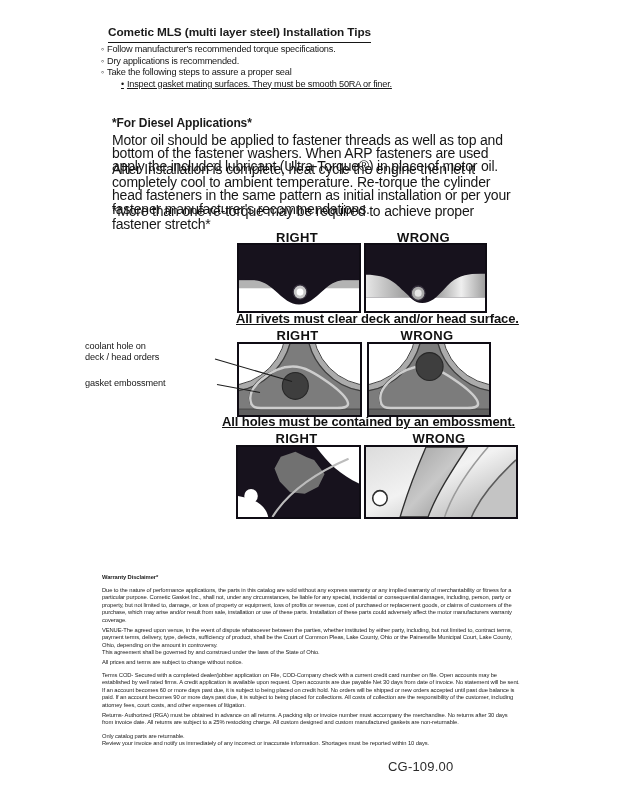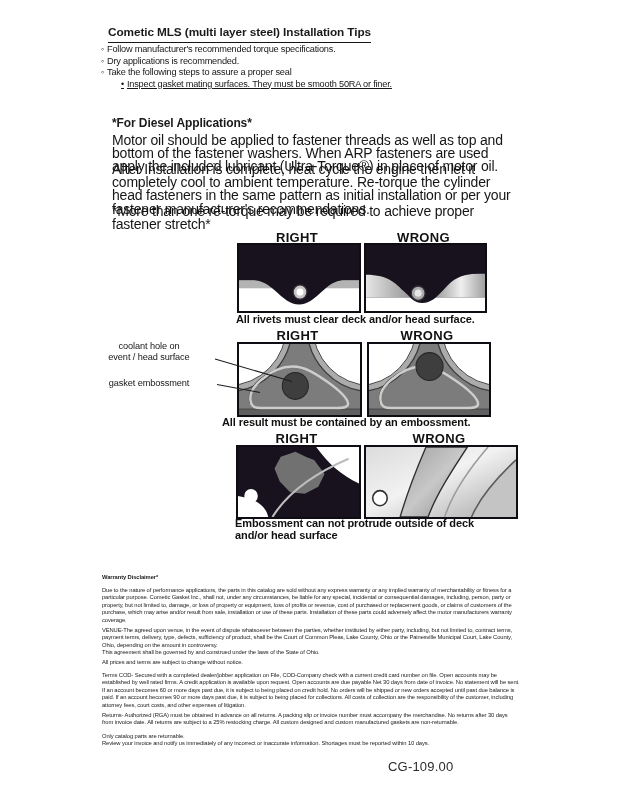--- a/index.html
+++ b/index.html
@@ -11,24 +11,24 @@
   .b-main{left:101px;}
   .b-main::before{content:"◦";margin-right:3px;font-size:9px;}
   .b-sub{left:121px;text-decoration:underline;}
   .b-sub::before{content:"•";margin-right:3px;font-size:9px;}
   .dheading{position:absolute;left:112px;top:116px;font-size:12px;font-weight:bold;letter-spacing:-0.1px;}
   .para{position:absolute;left:112px;width:406px;font-size:14px;letter-spacing:-0.2px;
         line-height:13.2px;color:#161616;}
   .dhdr{position:absolute;text-align:center;font-size:13px;font-weight:600;letter-spacing:0.3px;color:#111;}
   .dbox{position:absolute;border:2.5px solid #0f0c14;background:#fff;}
   .dbox svg{display:block;width:100%;height:100%;}
-  .dcaption{position:absolute;font-size:11px;font-weight:600;letter-spacing:-0.1px;color:#111;line-height:12px;}
+  .dcaption{position:absolute;font-size:13px;font-weight:600;letter-spacing:-0.1px;color:#111;line-height:12px;text-decoration:underline;}
   .dcaption span{display:block;}
   .sidelabel{position:absolute;left:85px;width:128px;font-size:9.2px;letter-spacing:-0.1px;
-             text-align:center;color:#161616;line-height:10.5px;}
+             text-align:left;color:#161616;line-height:10.5px;}
   .sidelabel span{display:block;}
   .leaders{position:absolute;left:120px;top:340px;width:180px;height:60px;pointer-events:none;z-index:5;}
   .legal{position:absolute;left:102px;width:418px;font-size:5.8px;letter-spacing:-0.1px;
          line-height:7.6px;color:#222;}
   .legal-h{font-weight:bold;}
   .pagenum{position:absolute;left:388px;top:759px;font-size:13px;color:#2b2b2b;letter-spacing:0.2px;}
 </style>
 </head>
 <body>
 
@@ -80,21 +80,21 @@
     </svg>
   </div>
 
   <div class="dcaption" style="left:236px;top:312.5px">All rivets must clear deck and/or head surface.</div>
 
   <div class="dhdr" style="left:237px;top:328px;width:121px">RIGHT</div>
   <div class="dhdr" style="left:367px;top:328px;width:120px">WRONG</div>
 
   <div class="sidelabel" style="top:341px">
     <span>coolant hole on</span>
-    <span>event / head surface</span>
+    <span>deck / head orders</span>
   </div>
   <div class="sidelabel" style="top:378px">gasket embossment</div>
 
   <svg class="leaders" viewBox="0 0 180 60">
     <line x1="95" y1="19" x2="172" y2="41.5" stroke="#1c1c1c" stroke-width="1.1"></line>
     <line x1="97" y1="44.5" x2="140" y2="52.5" stroke="#1c1c1c" stroke-width="1.1"></line>
   </svg>
 
   <div class="dbox" style="left:237px;top:342px;width:121px;height:71px">
     <svg viewBox="0 0 116 66" preserveAspectRatio="none">
@@ -127,21 +127,21 @@
       <circle cx="125" cy="-17" r="58" fill="#ffffff"></circle>
       <circle cx="125" cy="-17" r="58" fill="none" stroke="#ababab" stroke-width="5"></circle>
       <circle cx="125" cy="-17" r="61" fill="none" stroke="#3d3d3d" stroke-width="1.2"></circle>
       <circle cx="125" cy="-17" r="55.5" fill="none" stroke="#3d3d3d" stroke-width="0.9"></circle>
       <path d="M11,55 C8.5,48 11.5,40.5 20,33 C29,26 41,21 51.5,21" fill="none" stroke="#2a2a2a" stroke-width="1.4"></path>
       <path d="M12,56 C9,49 12,41 21,33.5 C30,26 41,21 51.5,21 C63,21 73,27 86,36 C96,43 103.5,49.5 104.5,55 C105,58.5 101,59.5 94,59.5 L21,59.5 C15,59.5 14,58.5 12,56 Z" fill="none" stroke="#cdcdcd" stroke-width="2.3"></path>
       <circle cx="58" cy="21" r="13" fill="#3e3e3e" stroke="#272727" stroke-width="1"></circle>
     </svg>
   </div>
 
-  <div class="dcaption" style="left:222px;top:416px">All result must be contained by an embossment.</div>
+  <div class="dcaption" style="left:222px;top:416px">All holes must be contained by an embossment.</div>
 
   <div class="dhdr" style="left:236px;top:431px;width:121px">RIGHT</div>
   <div class="dhdr" style="left:364px;top:431px;width:150px">WRONG</div>
 
   <div class="dbox" style="left:236px;top:445px;width:121px;height:70px">
     <svg viewBox="0 0 116 65" preserveAspectRatio="none">
       <rect width="116" height="65" fill="#ffffff"></rect>
       <path d="M0,0 H75 C86,15 99,26 116,34 L116,65 H29 C26,52 13,47.5 0,45.5 Z" fill="#17121d"></path>
       <polygon points="41,9 55,4.5 66,9.5 73,12 83,25 77,37 64,43.5 50,42 40,32 35,20" fill="#717171"></polygon>
       <path d="M33,65 C46,45 70,26 106,11" fill="none" stroke="#bcbcbc" stroke-width="2"></path>
@@ -165,24 +165,20 @@
       </defs>
       <rect width="145" height="65" fill="url(#g3bg)"></rect>
       <path d="M145,12 C127,28 110,47 102,65 L145,65 Z" fill="#c4c4c4"></path>
       <path d="M145,12 C127,28 110,47 102,65" fill="none" stroke="#5a5a5a" stroke-width="1.5"></path>
       <path d="M118,0 C100,20 84,42 76,65" fill="none" stroke="#9b9b9b" stroke-width="1.5"></path>
       <path d="M58,0 H98 C83,22 68,44 60,65 H33 C40,42 49,20 58,0 Z" fill="url(#g3s)" stroke="#2e2e2e" stroke-width="1.3"></path>
       <circle cx="13.5" cy="47.5" r="7" fill="#ffffff" stroke="#2e2e2e" stroke-width="1.5"></circle>
     </svg>
   </div>
 
-  <div class="dcaption" style="left:235px;top:517px">
-    <span>Embossment can not protrude outside of deck</span>
-    <span>and/or head surface</span>
-  </div>
 
   <div class="legal legal-h" style="top:574px">Warranty Disclaimer*</div>
   <div class="legal" style="top:586.5px">Due to the nature of performance applications, the parts in this catalog are sold without any express warranty or any implied warranty of merchantability or fitness for a particular purpose.  Cometic Gasket Inc., shall not, under any circumstances, be liable for any special, incidental or consequential damages, including, person, party or property, but not limited to, damage, or loss of property or equipment, loss of profits or revenue, cost of purchased or replacement goods, or claims of customers of the purchase, which may arise and/or result from sale, installation or use of these parts.  Installation of these parts could adversely affect the motor manufacturers warranty coverage.</div>
   <div class="legal" style="top:626.5px">VENUE-The agreed upon venue, in the event of dispute whatsoever between the parties, whether instituted by either party, including, but not limited to, contract terms, payment terms, delivery, type, defects, sufficiency of product, shall be the Court of Common Pleas, Lake County, Ohio or the Painesville Municipal Court, Lake County, Ohio, depending on the amount in controversy.</div>
   <div class="legal" style="top:649px">This agreement shall be governed by and construed under the laws of the State of Ohio.</div>
   <div class="legal" style="top:659px">All prices and terms are subject to change without notice.</div>
   <div class="legal" style="top:671.5px">Terms COD- Secured with a completed dealer/jobber application on File, COD-Company check with a current credit card number on file.  Open accounts may be established by well rated firms.  A credit application is available upon request.  Open accounts are due payable Net 30 days from date of invoice.  No statement will be sent.  If an account becomes 60 or more days past due, it is subject to being placed on credit hold.  No orders will be shipped or new orders accepted until past due balance is paid.  If an account becomes 90 or more days past due, it is subject to being placed for collections.  All costs of collection are the responsibility of the customer, including attorney fees, court costs, and other expenses of litigation.</div>
   <div class="legal" style="top:711.5px">Returns- Authorized (RGA) must be obtained in advance on all returns.  A packing slip or invoice number must accompany the merchandise.  No returns after 30 days from invoice date.  All returns are subject to a 25% restocking charge.  All custom designed and custom manufactured gaskets are non-returnable.</div>
   <div class="legal" style="top:732.5px">Only catalog parts are returnable.</div>
   <div class="legal" style="top:740px">Review your invoice and notify us immediately of any incorrect or inaccurate information.  Shortages must be reported within 10 days.</div>

